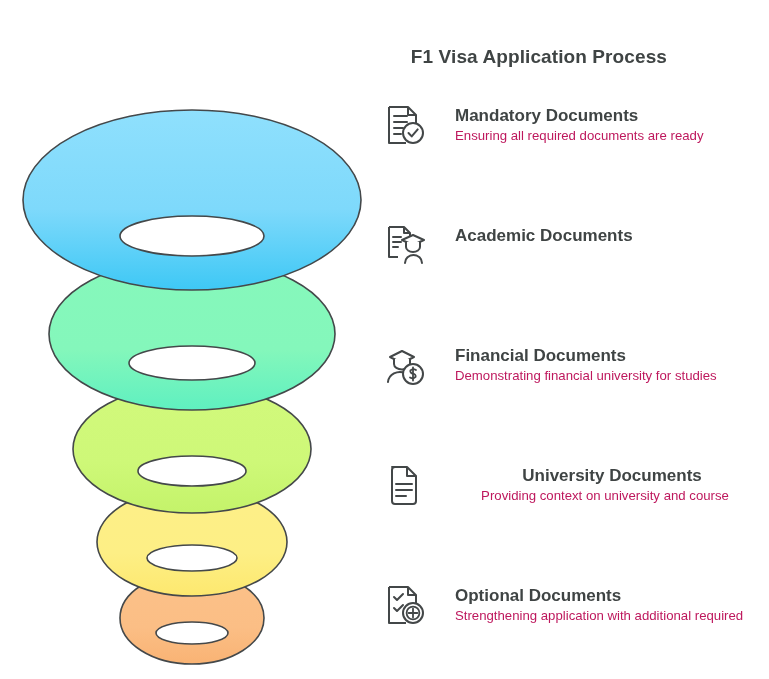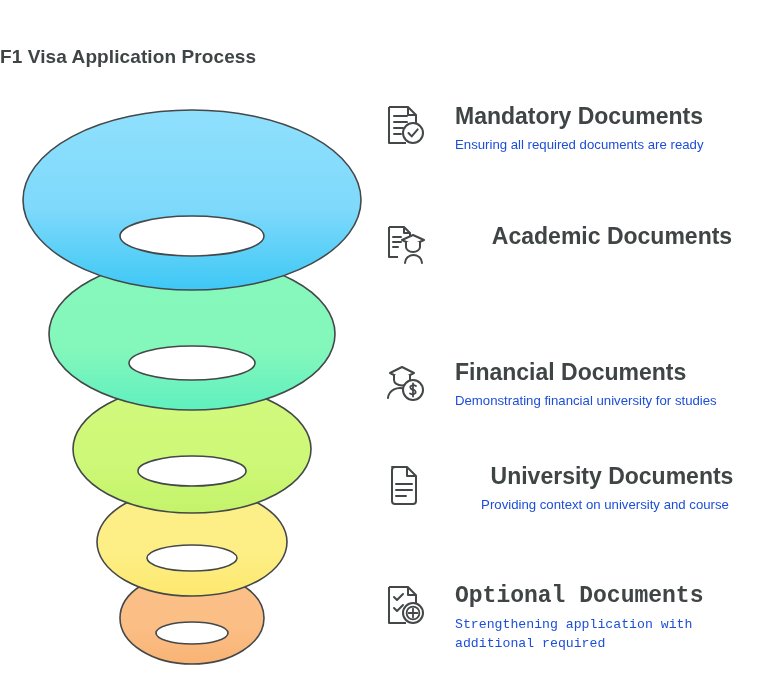--- a/index.html
+++ b/index.html
@@ -14,21 +14,21 @@
     position: relative;
     width: 769px;
     height: 679px;
     background: #ffffff;
   }
   #chart-title {
     position: absolute;
     top: 46px;
     left: 0;
     width: 667px;
-    text-align: left;
+    text-align: right;
     font-size: 19px;
     font-weight: bold;
     color: #3f4444;
     letter-spacing: 0.1px;
   }
   
   #funnel-svg {
     position: absolute;
     left: 0;
     top: 88px;
@@ -54,31 +54,30 @@
     width: 44px;
     height: 46px;
     margin-top: 4px;
     display: flex;
     align-items: flex-start;
     justify-content: flex-start;
     padding-left: 4px;
   }
   .legend-text { flex: 1 1 auto; padding-left: 30px; padding-top: 6px; }
   .legend-heading {
-    font-size: 23px;
+    font-size: 17px;
     font-weight: bold;
     color: #3f4444;
     line-height: 20px;
     white-space: nowrap;
   }
   .legend-desc {
     font-size: 13.2px;
-    color: #1d4ed8;
+    color: #be185d;
     line-height: 19px;
-    margin-top: 9px;
     max-width: 290px;
   }
   .legend-desc.wide { max-width: 300px; }
 </style>
 </head>
 <body>
 
 <div id="page">
 
   <div id="chart-title">F1 Visa Application Process</div>
@@ -174,40 +173,40 @@
           <circle cx="28" cy="29" r="10" fill="#ffffff" stroke="#434748" stroke-width="2"></circle>
           <path d="M23.5 29 l3.2 3.4 l6-7" fill="none" stroke="#434748" stroke-width="2" stroke-linecap="round" stroke-linejoin="round"></path>
         </svg>
       </div>
       <div class="legend-text">
         <div class="legend-heading">Mandatory Documents</div>
         <div class="legend-desc wide">Ensuring all required documents are ready</div>
       </div>
     </div>
 
-    <div class="legend-item" style="top:120px;text-align:center;">
+    <div class="legend-item" style="top:120px;">
       <div class="legend-icon">
         <svg width="40" height="42" viewBox="0 0 40 42">
           <path d="M4 3 h15 l6 6 v5" fill="none" stroke="#434748" stroke-width="2" stroke-linejoin="round"></path>
           <path d="M4 3 v30 h9" fill="none" stroke="#434748" stroke-width="2" stroke-linejoin="round"></path>
           <path d="M19 3 v6 h6" fill="none" stroke="#434748" stroke-width="2" stroke-linejoin="round"></path>
           <line x1="8" y1="13" x2="16" y2="13" stroke="#434748" stroke-width="2" stroke-linecap="round"></line>
           <line x1="8" y1="18" x2="16" y2="18" stroke="#434748" stroke-width="2" stroke-linecap="round"></line>
           <line x1="8" y1="23" x2="13" y2="23" stroke="#434748" stroke-width="2" stroke-linecap="round"></line>
           <path d="M17 16 l11 -5 l11 5 l-11 5 z" fill="#ffffff" stroke="#434748" stroke-width="2" stroke-linejoin="round"></path>
           <path d="M21 18 v5 a7 5 0 0 0 14 0 v-5" fill="#ffffff" stroke="#434748" stroke-width="2" stroke-linejoin="round"></path>
           <path d="M20 39 a8.5 8 0 0 1 17 0" fill="none" stroke="#434748" stroke-width="2" stroke-linecap="round"></path>
         </svg>
       </div>
       <div class="legend-text">
         <div class="legend-heading">Academic Documents</div>
       </div>
     </div>
 
-    <div class="legend-item" style="top:256px;">
+    <div class="legend-item" style="top:240px;">
       <div class="legend-icon">
         <svg width="40" height="42" viewBox="0 0 40 42">
           <path d="M5 13 l12 -6 l12 6 l-12 6 z" fill="#ffffff" stroke="#434748" stroke-width="2" stroke-linejoin="round"></path>
           <path d="M9 15 v5 a8 5.5 0 0 0 16 0 v-5" fill="#ffffff" stroke="#434748" stroke-width="2" stroke-linejoin="round"></path>
           <path d="M3 38 a12 11 0 0 1 17 -9" fill="none" stroke="#434748" stroke-width="2" stroke-linecap="round"></path>
           <circle cx="28" cy="30" r="10" fill="#ffffff" stroke="#434748" stroke-width="2"></circle>
           <path d="M31 26 a4 3.2 0 0 0 -5.6 0.5 a3 2.6 0 0 0 2.6 3.2 a3 2.6 0 0 1 2.6 3.2 a4 3.2 0 0 1 -5.6 0.5" fill="none" stroke="#434748" stroke-width="1.8" stroke-linecap="round"></path>
           <line x1="28" y1="23.5" x2="28" y2="36.5" stroke="#434748" stroke-width="1.8" stroke-linecap="round"></line>
         </svg>
       </div>
@@ -226,21 +225,21 @@
           <line x1="11" y1="26" x2="27" y2="26" stroke="#434748" stroke-width="2" stroke-linecap="round"></line>
           <line x1="11" y1="32" x2="21" y2="32" stroke="#434748" stroke-width="2" stroke-linecap="round"></line>
         </svg>
       </div>
       <div class="legend-text">
         <div class="legend-heading">University Documents</div>
         <div class="legend-desc wide">Providing context on university and course</div>
       </div>
     </div>
 
-    <div class="legend-item" style="top:480px;font-family:Liberation Mono, monospace;">
+    <div class="legend-item" style="top:480px;">
       <div class="legend-icon">
         <svg width="40" height="42" viewBox="0 0 40 42">
           <path d="M4 3 h19 l8 8 v9" fill="none" stroke="#434748" stroke-width="2" stroke-linejoin="round"></path>
           <path d="M4 3 v36 h17" fill="none" stroke="#434748" stroke-width="2" stroke-linejoin="round"></path>
           <path d="M23 3 v8 h8" fill="none" stroke="#434748" stroke-width="2" stroke-linejoin="round"></path>
           <path d="M9 13 l3 3 l6 -6" fill="none" stroke="#434748" stroke-width="2" stroke-linecap="round" stroke-linejoin="round"></path>
           <path d="M9 24 l3 3 l6 -6" fill="none" stroke="#434748" stroke-width="2" stroke-linecap="round" stroke-linejoin="round"></path>
           <circle cx="28" cy="29" r="10" fill="#ffffff" stroke="#434748" stroke-width="2"></circle>
           <circle cx="28" cy="29" r="6.4" fill="none" stroke="#434748" stroke-width="1.8"></circle>
           <line x1="28" y1="24.6" x2="28" y2="33.4" stroke="#434748" stroke-width="1.8" stroke-linecap="round"></line>

